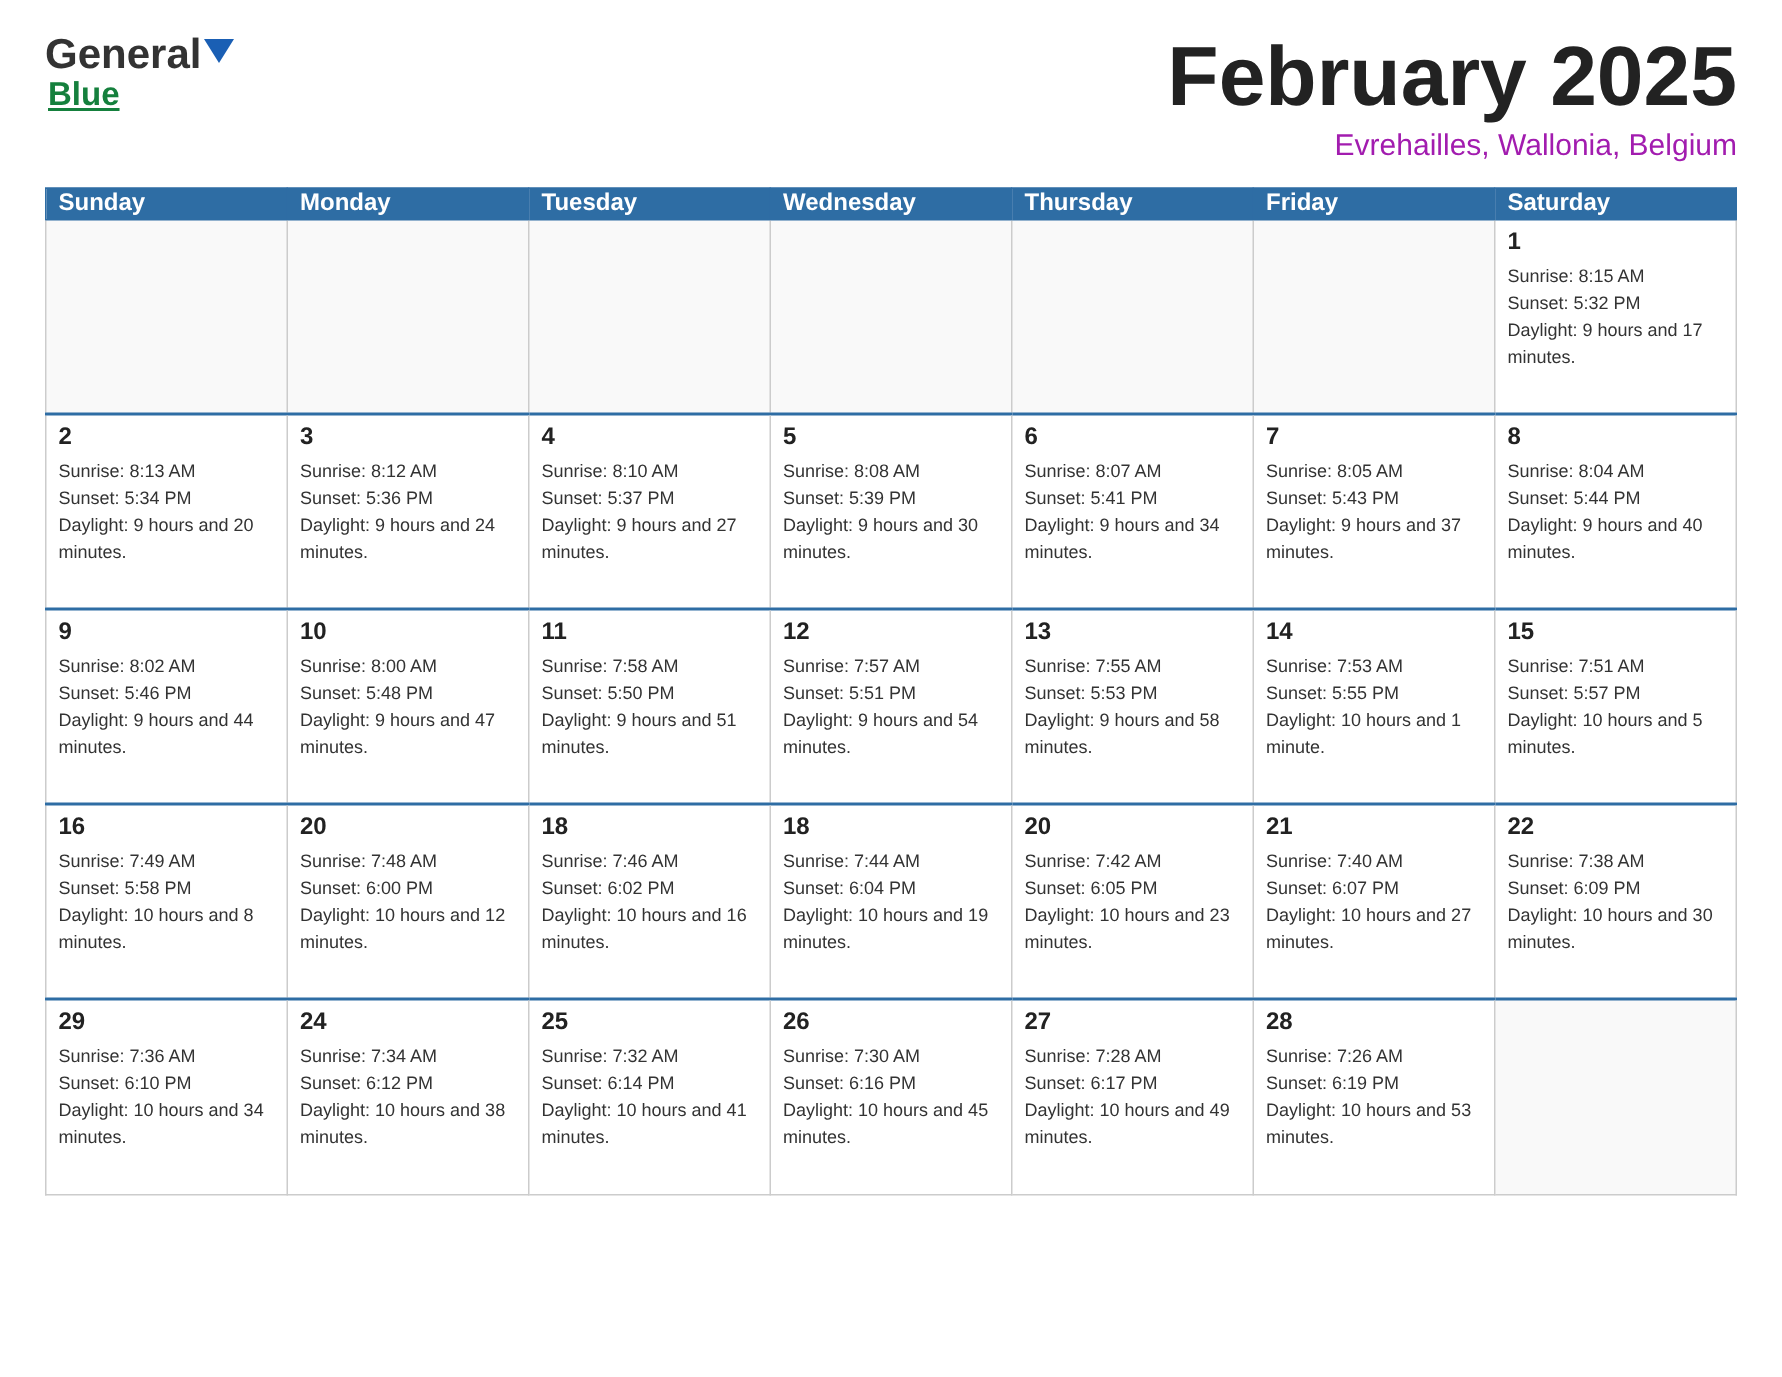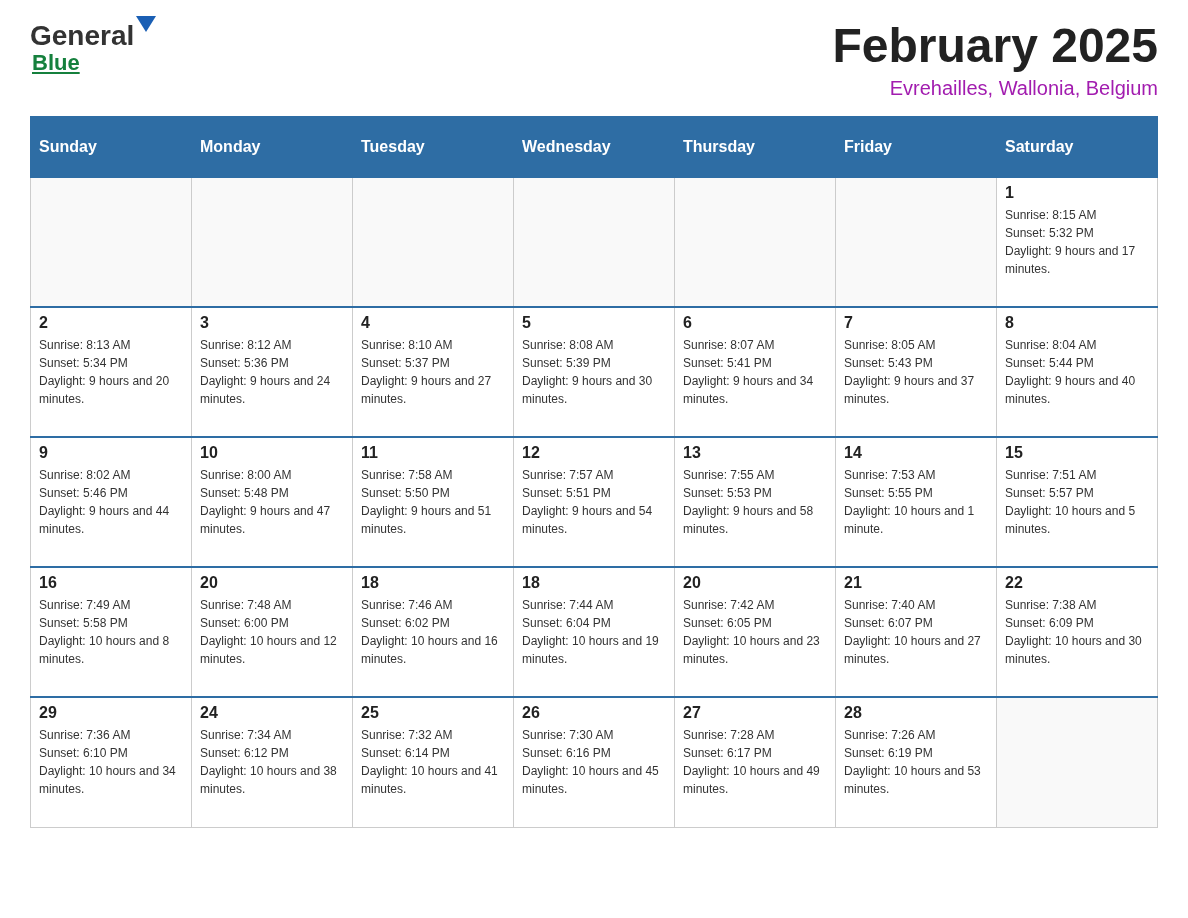--- a/index.html
+++ b/index.html
@@ -17,61 +17,61 @@
       align-items: flex-start;
       margin-bottom: 16px;
     }
     .logo-area {
       display: flex;
       flex-direction: column;
       align-items: flex-start;
     }
     .logo-text {
       display: flex;
-      align-items: flex-start;
+      align-items: center;
       font-size: 28px;
       font-weight: bold;
       color: #333;
     }
     .logo-general { color: #333; }
     .logo-blue { color: #15803d; text-decoration: underline; }
     .logo-triangle {
       width: 0;
       height: 0;
       border-left: 10px solid transparent;
       border-right: 10px solid transparent;
       border-top: 16px solid #1a5fb4;
       margin-left: 2px;
       margin-top: -4px;
     }
     .title-area {
       text-align: right;
     }
     .title-area h1 {
-      font-size: 48px;
+      font-size: 56px;
       font-weight: bold;
       color: #222;
       line-height: 1.1;
     }
     .title-area .subtitle {
       font-size: 20px;
       color: #a21caf;
       margin-top: 4px;
     }
     .calendar {
       width: 100%;
       border-collapse: collapse;
       table-layout: fixed;
     }
     .calendar thead tr th {
       background: #2e6da4;
       color: #fff;
       font-size: 16px;
       font-weight: bold;
-      padding: 21px 8px;
+      padding: 1px 8px;
       text-align: left;
       border: 1px solid #2e6da4;
     }
     .calendar tbody tr td {
       vertical-align: top;
       border: 1px solid #ccc;
       padding: 6px 8px;
       font-size: 12px;
       color: #333;
       height: 130px;

